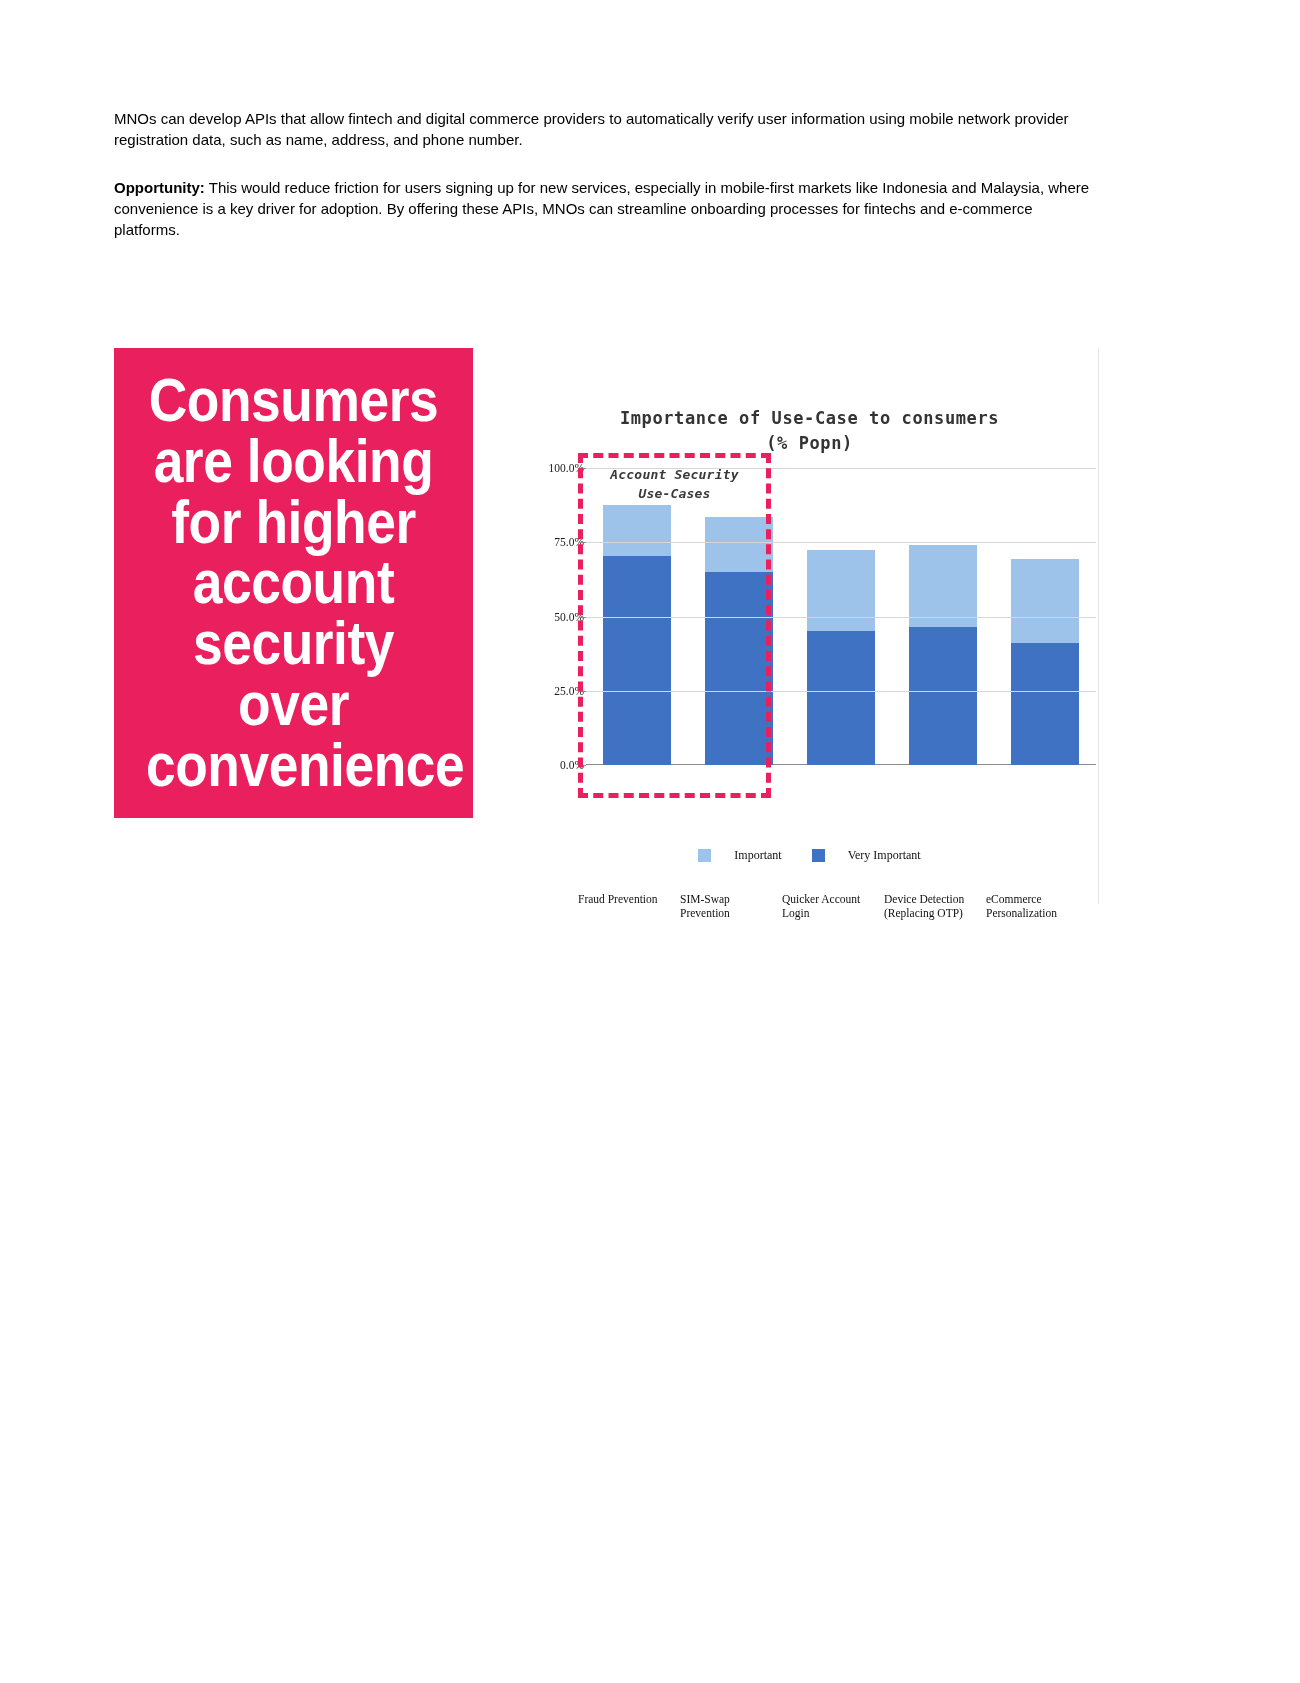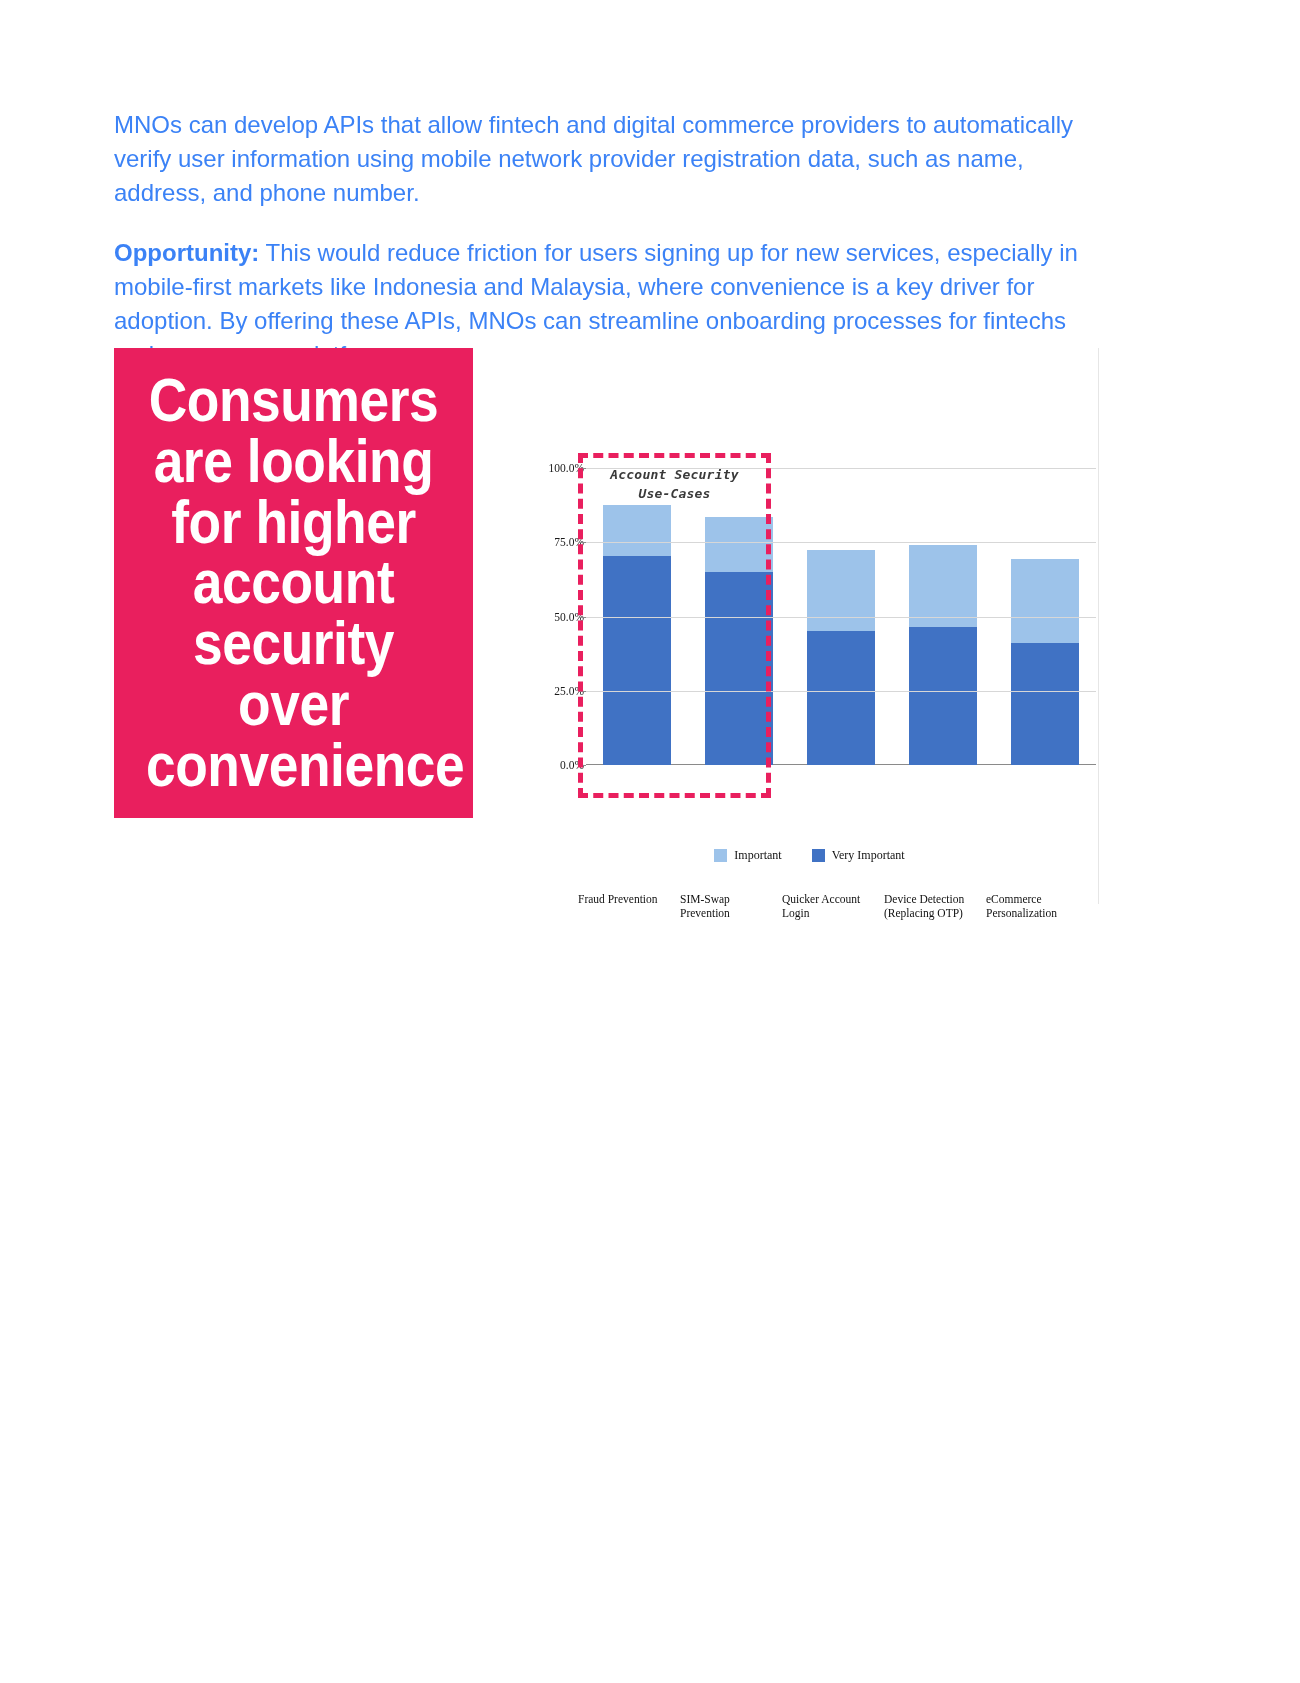--- a/index.html
+++ b/index.html
@@ -14,23 +14,23 @@
     font-family: "Liberation Sans", sans-serif;
     overflow: hidden;
   }
 
   
   .doc-text {
     position: absolute;
     left: 114px;
     top: 108px;
     width: 980px;
-    font-size: 24px;
+    font-size: 15px;
     line-height: 1.42;
-    color: #3b82f6;
+    color: #000000;
     letter-spacing: 0.0px;
   }
   .para { margin: 0 0 26px 0; }
   .para:last-child { margin-bottom: 0; }
   .bold-lead { font-weight: bold; }
 
   
   .figure-row {
     position: absolute;
     left: 114px;
@@ -202,21 +202,21 @@
     right: 0;
     top: 500px;
     display: flex;
     justify-content: center;
     gap: 30px;
     align-items: center;
   }
   .legend-item {
     display: flex;
     align-items: center;
-    gap: 7px;
+    gap: 23px;
   }
   .legend-swatch {
     width: 13px;
     height: 13px;
     display: inline-block;
   }
   .legend-text {
     font-family: "Liberation Serif", serif;
     font-size: 12px;
     color: #111111;
@@ -248,20 +248,24 @@
       <span class="quote-line">for higher</span>
       <span class="quote-line">account</span>
       <span class="quote-line">security</span>
       <span class="quote-line">over</span>
       <span class="quote-line">convenience</span>
     </div>
   </div>
 
   <div class="chart-panel">
 
+    <div class="chart-title">
+      <span>Importance of Use-Case to consumers</span>
+      <span class="l2">(% Popn)</span>
+    </div>
 
     <div class="plot">
 
       <div class="axis-baseline"></div>
       <div class="bars">
           <div class="bar-group" style="left: 17px;">
             <div class="seg seg-very" style="height: 209.385px; background: rgb(64, 114, 196);"></div>
             <div class="seg seg-imp" style="height: 50.49px; bottom: 209.385px; background: rgb(157, 195, 234);"></div>
           </div>
           <div class="bar-group" style="left: 119px;">

